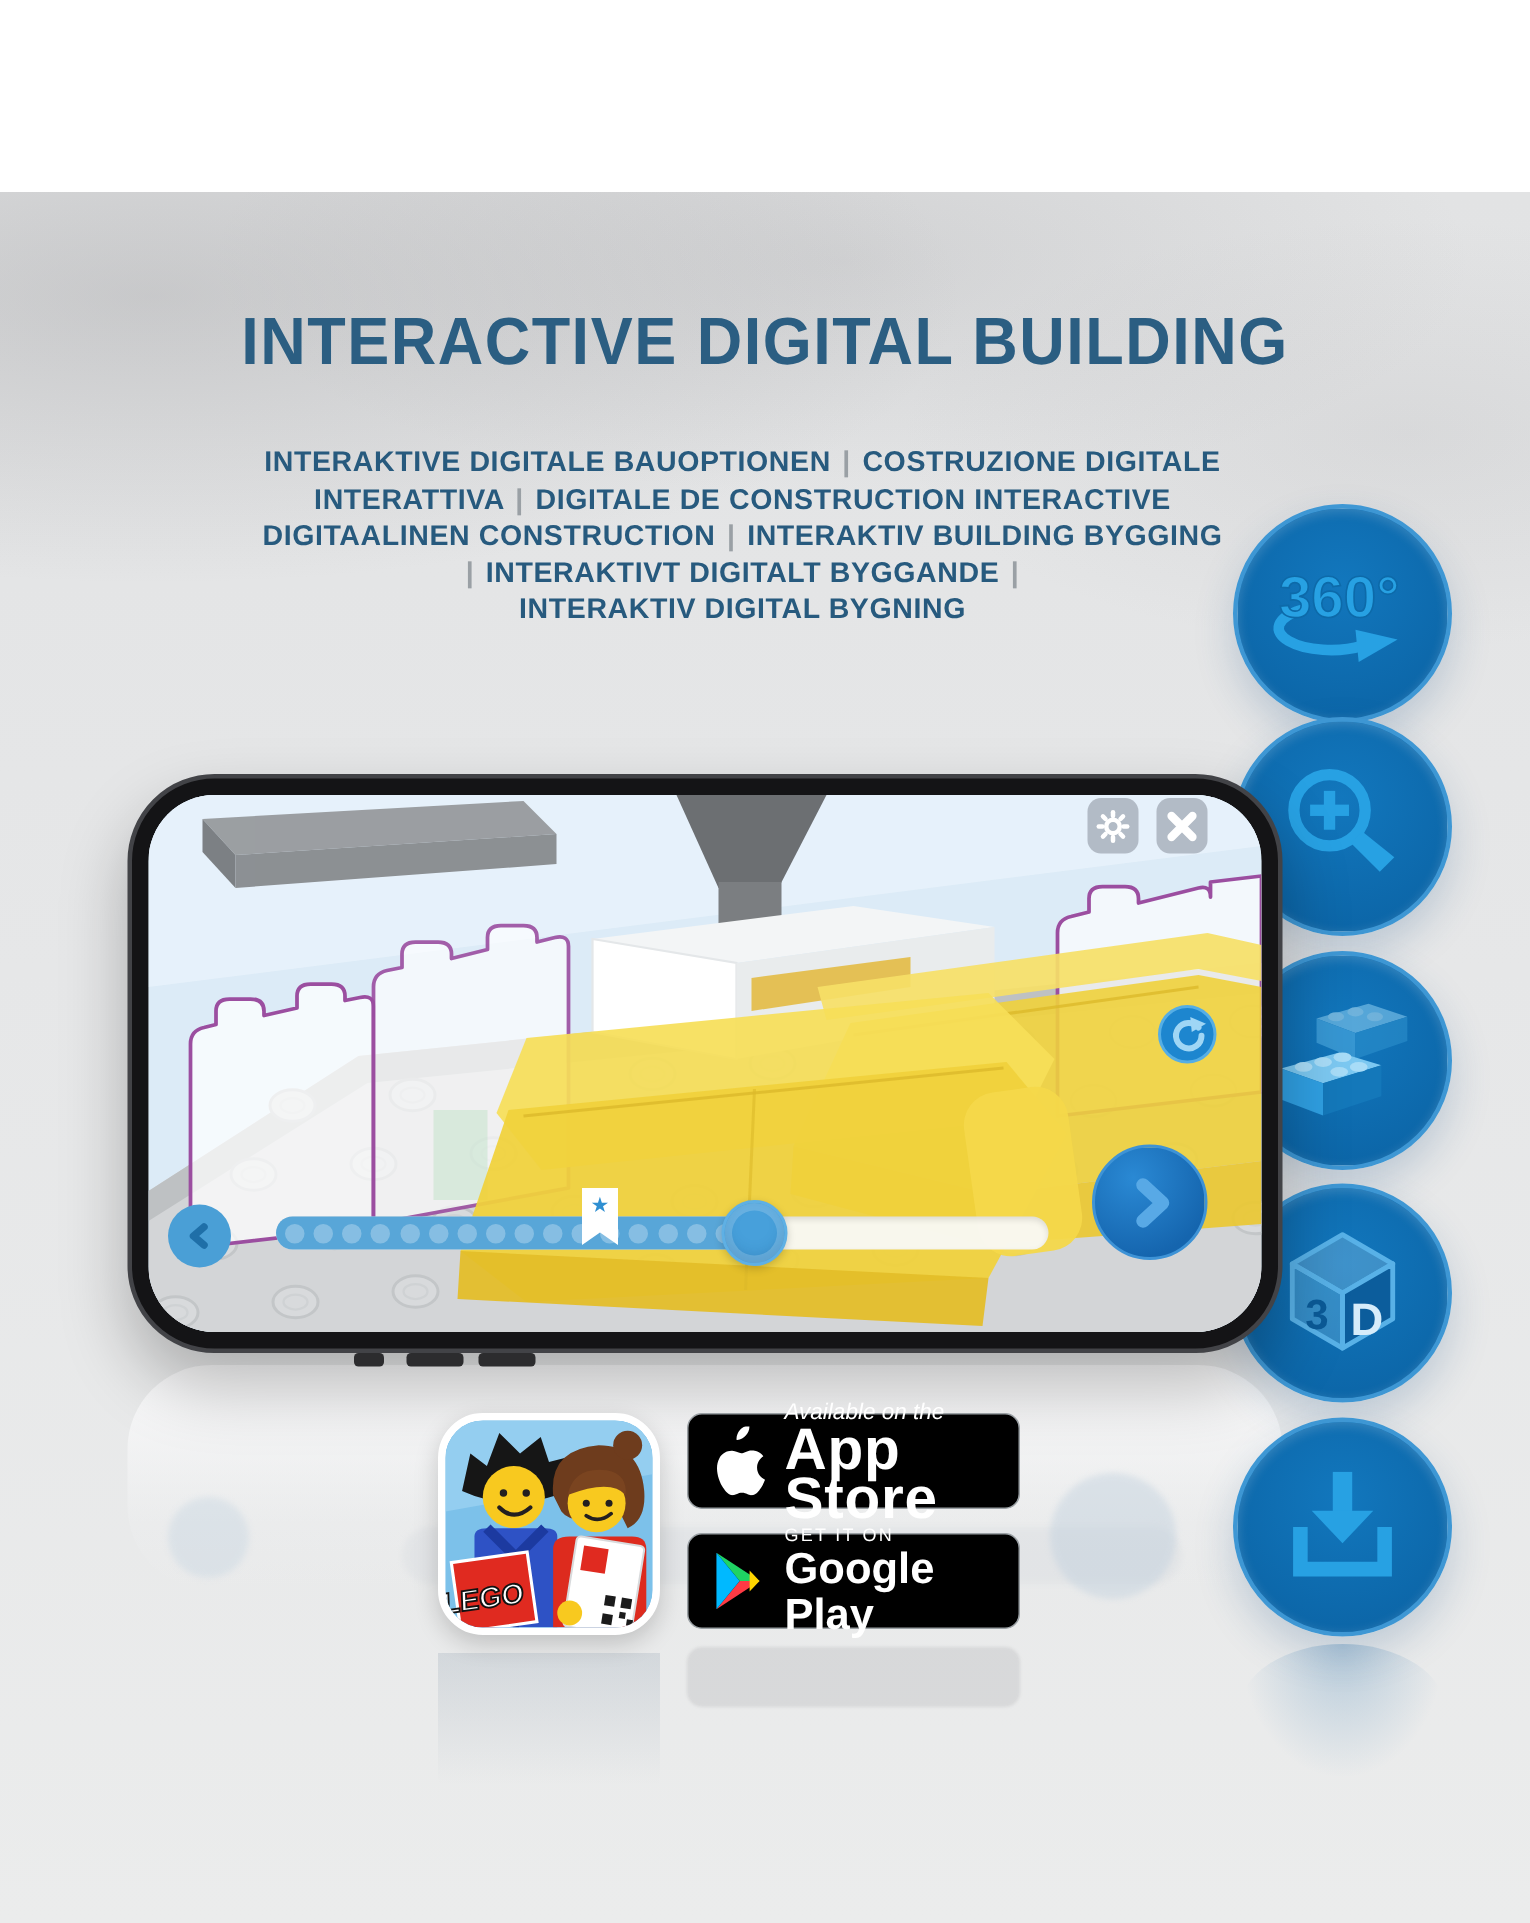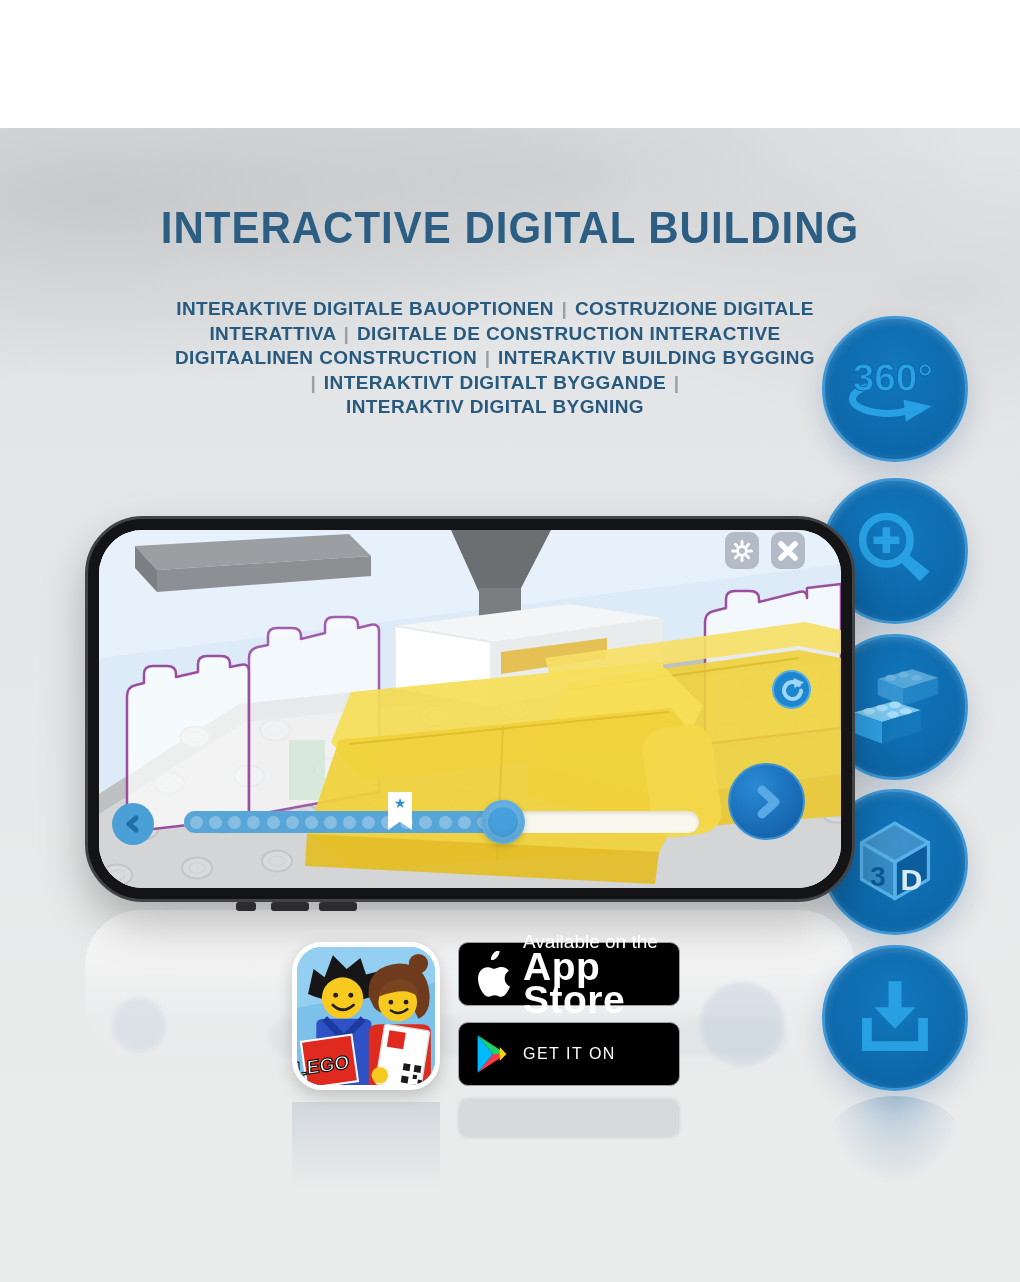--- a/index.html
+++ b/index.html
@@ -20,21 +20,21 @@
   .subtitle{position:absolute;left:10px;top:297px;width:970px;text-align:center;}
   .sub-line{font-size:19px;font-weight:bold;line-height:24.6px;letter-spacing:.4px;color:#275a7e;}
   .sub-line .sep{color:#9aa0a5;padding:0 2px;}
 
   
   .feature-circle{position:absolute;left:822px;width:146px;height:146px;border-radius:50%;
     background:radial-gradient(circle at 50% 36%, #1277bd 0%, #0c66a8 78%);
     border:3px solid #3e97d4;box-shadow:0 12px 26px rgba(40,90,140,.22), inset 0 2px 8px rgba(255,255,255,.18);
     display:flex;align-items:center;justify-content:center;z-index:1;}
   .feature-circle svg{width:108px;height:108px;}
-  .fc-0{top:316px}.fc-1{top:478px}.fc-2{top:634px}.fc-3{top:789px}.fc-4{top:945px}
+  .fc-0{top:336px}.fc-1{top:478px}.fc-2{top:634px}.fc-3{top:789px}.fc-4{top:945px}
 
   
   .phone{position:absolute;left:85px;top:516px;width:770px;height:386px;border-radius:58px;
     background:#141416;border:3px solid #424347;box-shadow:0 22px 44px rgba(0,0,0,.25);z-index:3;}
   .screen{position:absolute;left:11px;top:11px;width:742px;height:358px;border-radius:44px;
     background:#dcebf7;overflow:hidden;}
   .scene-svg{position:absolute;left:0;top:0;width:742px;height:358px;}
   .edge-stub{position:absolute;background:#2c2c2e;height:9px;border-radius:3px;z-index:2;}
   .stub-0{left:148px;top:383px;width:20px}.stub-1{left:183px;top:383px;width:38px}.stub-2{left:231px;top:383px;width:38px}
 
@@ -66,23 +66,23 @@
     border:2px solid #5fb0e4;box-shadow:inset 0 0 0 5px rgba(255,255,255,.18), inset 0 -5px 9px rgba(20,80,130,.25), 0 2px 6px rgba(0,0,0,.18);}
 
   
   .app-icon{position:absolute;left:292px;top:942px;width:148px;height:148px;border-radius:30px;
     background:#7cc1ea;border:5px solid #ffffff;box-shadow:0 6px 16px rgba(0,0,0,.18);overflow:hidden;z-index:5;}
   .app-icon svg{width:100%;height:100%;display:block;}
   .store-badge{position:absolute;left:458px;width:222px;height:64px;border-radius:10px;background:#000;
     border:1.5px solid #9aa0a4;display:flex;align-items:center;padding:0 14px;gap:12px;z-index:5;}
   .badge-appstore{top:942px;} .badge-gplay{top:1022px;}
   .store-badge .b-text{display:flex;flex-direction:column;justify-content:center;color:#fff;}
-  .badge-appstore .b-tag{font-size:19px;line-height:17px;}
+  .badge-appstore .b-tag{font-size:15px;line-height:17px;font-style:italic;}
   .badge-appstore .b-name{font-size:39px;font-weight:bold;line-height:33px;letter-spacing:.5px;}
-  .badge-gplay .b-tag{font-size:16px;letter-spacing:1.5px;line-height:16px;}
+  .badge-gplay .b-tag{font-size:12px;letter-spacing:1.5px;line-height:16px;}
   .badge-gplay .b-name{font-size:29px;font-weight:bold;line-height:31px;}
   .apple-logo{width:38px;height:46px;flex:none;}
   .play-logo{width:38px;height:42px;flex:none;}
 
   
   .refl{position:absolute;pointer-events:none;}
   .phone-refl{left:85px;top:910px;width:770px;height:150px;border-radius:56px;
     background:linear-gradient(180deg, rgba(252,252,253,.85), rgba(241,242,243,.25) 70%, rgba(241,242,243,0));}
   .bar-refl{left:268px;top:1018px;width:520px;height:38px;border-radius:19px;background:#dde0e3;opacity:.55;filter:blur(2px);}
   .circ-refl-l{left:112px;top:998px;width:54px;height:54px;border-radius:50%;background:#c9d7e2;opacity:.45;filter:blur(2px);}
@@ -411,15 +411,16 @@
 
   <div class="store-badge badge-gplay">
     <svg class="play-logo" viewBox="0 0 34 38">
       <polygon points="4,2 30,19 18,19" fill="#1fd363"></polygon>
       <polygon points="4,36 30,19 18,19" fill="#ff3a44"></polygon>
       <polygon points="4,2 4,36 18,19" fill="#00b9ff"></polygon>
       <polygon points="24,12.7 30,19 24,25.3" fill="#ffd500"></polygon>
     </svg>
     <div class="b-text">
       <span class="b-tag">GET IT ON</span>
+      <span class="b-name">Google Play</span>
     </div>
   </div>
 </div>
 
 </body></html>

